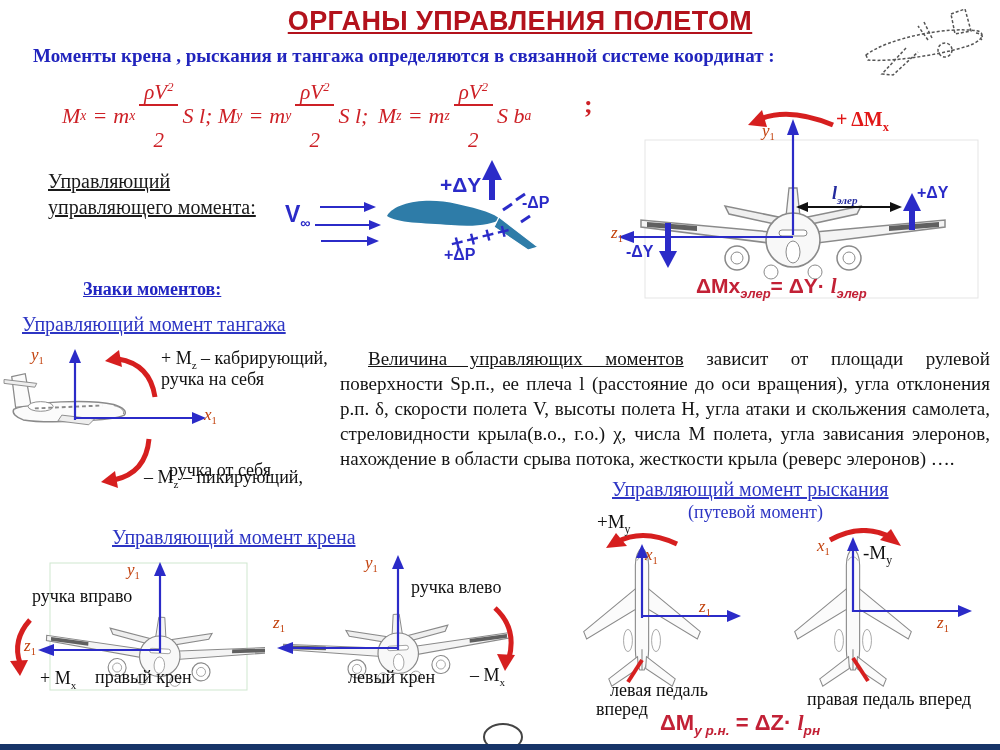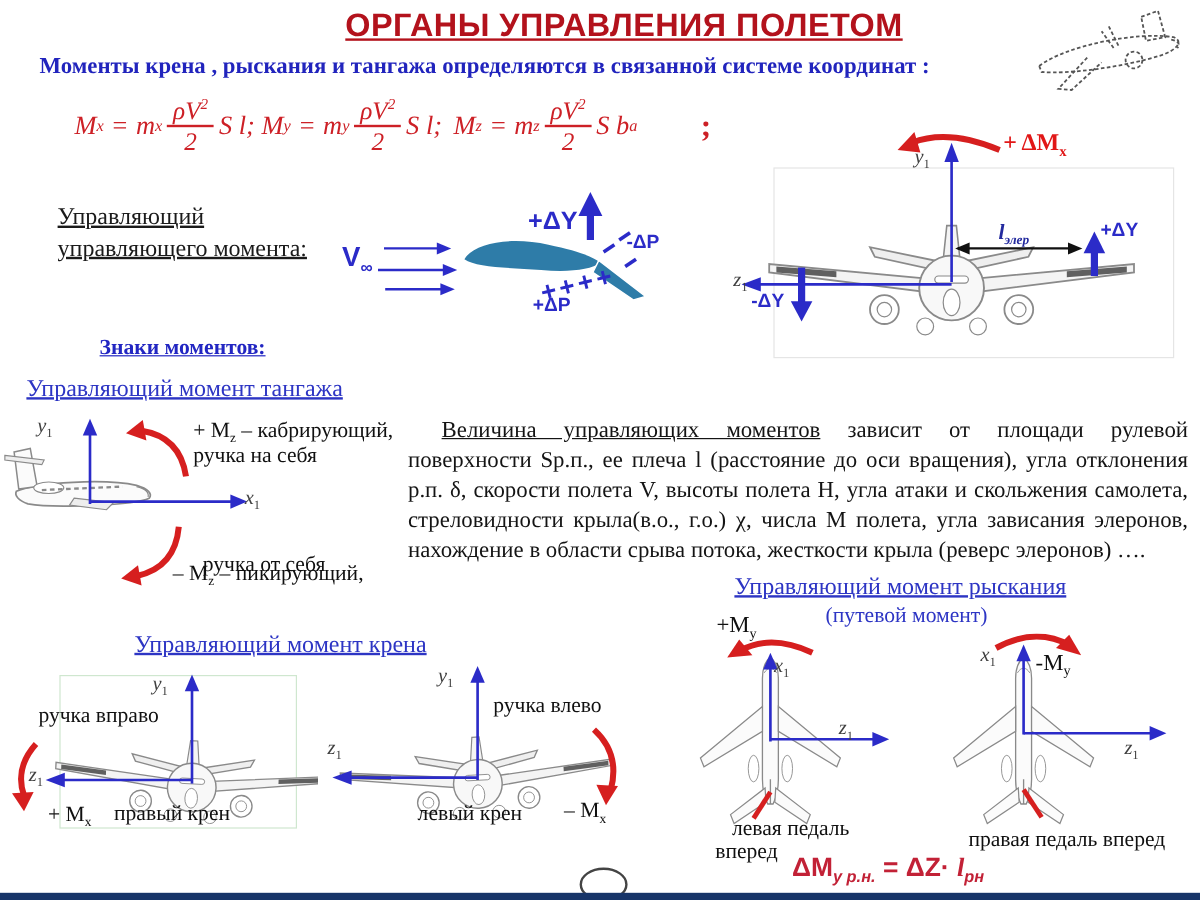--- a/index.html
+++ b/index.html
@@ -9,32 +9,32 @@
   .lbl{position:absolute;z-index:5;white-space:nowrap;}
   svg.diag{position:absolute;z-index:1;}
   sub{font-size:0.62em;}
   sup{font-size:0.60em;}
 
   .title{font-family:"Liberation Sans",sans-serif;font-weight:bold;font-size:27px;
          color:#b3121c;text-decoration:underline;text-align:center;letter-spacing:.4px;}
   .subtitle{font-weight:bold;font-size:19px;color:#2124bd;}
 
   .formula{color:#cd2026;font-style:italic;font-size:22px;display:flex;align-items:center;z-index:5;}
-  .formula .frac{display:inline-flex;flex-direction:column;align-items:center;margin:0 4px;font-size:21px;}
+  .formula .frac{display:inline-flex;flex-direction:column;align-items:center;margin:0 4px;font-size:21px;gap:22px;}
   .formula .frac .num{border-bottom:2px solid currentColor;padding:0 5px;line-height:1.15;}
   .formula .frac .den{line-height:1.15;}
   .formula .gap{margin-left:6px;}
   .trailing{color:#cd2026;font-size:26px;font-weight:bold;z-index:5;}
 
   .black-head{font-size:20px;line-height:26px;text-decoration:underline;color:#1a1a1a;}
   .blue-head{font-size:20px;color:#2d35c4;text-decoration:underline;}
   .blue-head-sm{font-size:18px;color:#2d35c4;}
   .signs{font-size:18px;font-weight:bold;color:#2226c2;text-decoration:underline;}
 
-  .axis{font-size:17px;color:#404040;}
+  .axis{font-size:17px;color:#c2410c;}
   .axis .it{font-style:italic;}
   .bluetag{font-family:"Liberation Sans",sans-serif;font-weight:bold;color:#2b2bc8;font-size:16px;}
   .momtag{font-size:18px;color:#101010;}
   .redmom{font-weight:bold;font-size:20px;color:#e11717;}
   .lever{font-style:italic;font-weight:bold;font-size:18px;color:#232a9e;}
   .crimson{font-family:"Liberation Sans",sans-serif;font-weight:bold;color:#c22136;font-size:21px;}
   .crimson .ssub{font-size:0.62em;font-style:italic;}
   .crimson .lit{font-family:"Liberation Serif",serif;font-style:italic;}
 
   .para{position:absolute;left:340px;top:327px;width:650px;font-size:19px;line-height:25px;
@@ -189,20 +189,23 @@
     <polygon points="58,163 49,146 67,146" fill="#2b2bc8"></polygon>
     <path d="M223 20 Q180 2 150 14" fill="none" stroke="#d61f1f" stroke-width="5"></path>
     <polygon points="138,20 152,5 157,22" fill="#d61f1f"></polygon>
   </svg>
   <div class="lbl redmom" style="left:836px;top:108px;"><span>+ ΔM</span><sub>x</sub></div>
   <div class="lbl axis" style="left:762px;top:121px;"><span class="it">y</span><sub>1</sub></div>
   <div class="lbl axis" style="left:611px;top:223px;"><span class="it">z</span><sub>1</sub></div>
   <div class="lbl lever" style="left:832px;top:183px;"><span>l</span><sub>элер</sub></div>
   <div class="lbl bluetag" style="left:917px;top:184px;">+ΔY</div>
   <div class="lbl bluetag" style="left:626px;top:243px;">-ΔY</div>
+  <div class="lbl crimson" style="left:696px;top:274px;">
+    <span>ΔMx</span><sub class="ssub">элер</sub><span>= </span><span>ΔY</span><span>· </span><span class="lit">l</span><sub class="ssub">элер</sub>
+  </div>
 
   <div class="lbl signs" style="left:83px;top:279px;">Знаки моментов:</div>
   <div class="lbl blue-head" style="left:22px;top:313px;">Управляющий момент тангажа</div>
 
   <svg class="diag" style="left:0px;top:340px" width="345" height="155" viewBox="0 0 345 155">
     <use href="#plane-side" x="2" y="27" width="135" height="77"></use>
     <line x1="75" y1="80" x2="75" y2="16" stroke="#2b2bc8" stroke-width="2.2"></line>
     <polygon points="75,9 69,23 81,23" fill="#2b2bc8"></polygon>
     <line x1="75" y1="78" x2="198" y2="78" stroke="#2b2bc8" stroke-width="2.2"></line>
     <polygon points="206,78 192,72 192,84" fill="#2b2bc8"></polygon>

